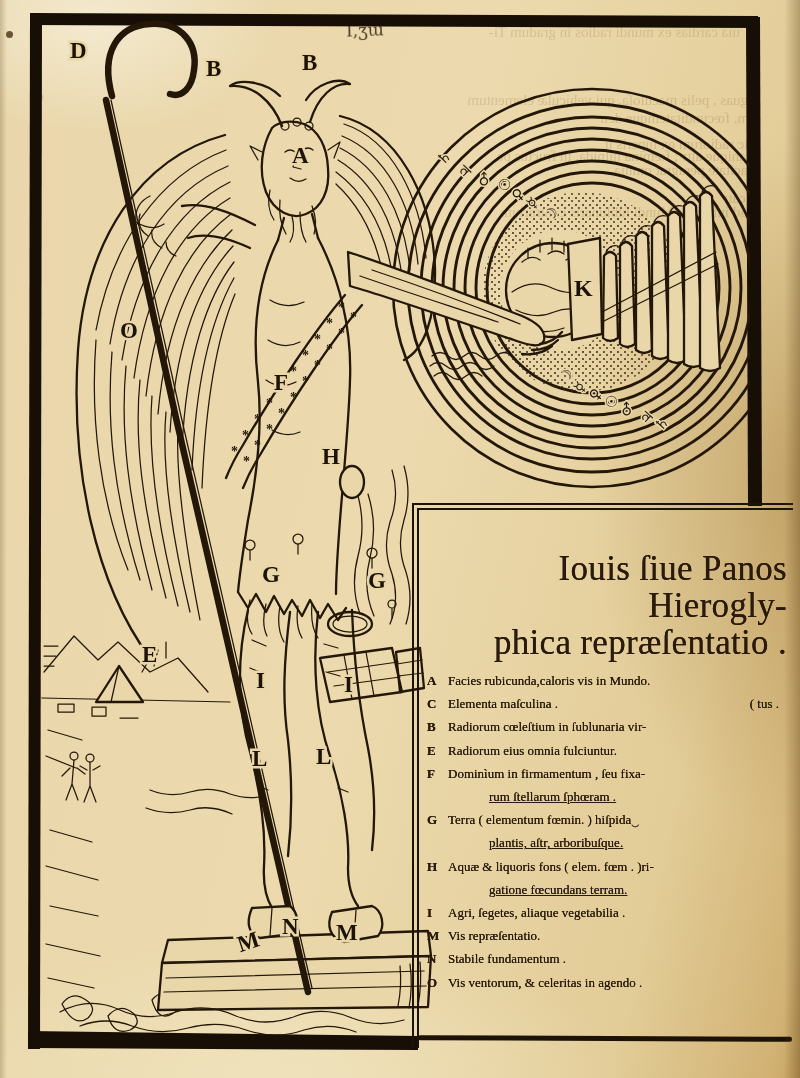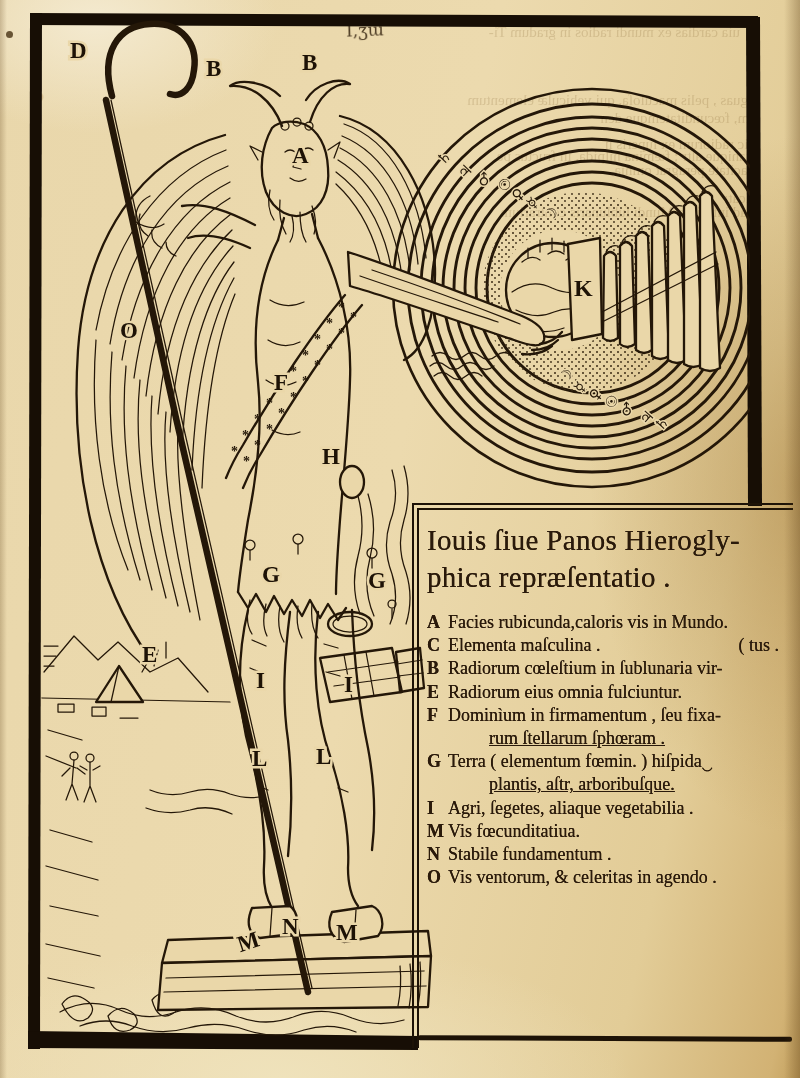--- a/index.html
+++ b/index.html
@@ -27,23 +27,23 @@
   .ktab{font:bold 24px "Liberation Serif",serif;fill:#1d1206;}
   .bleed{position:absolute;color:#7a5a28;opacity:.20;filter:blur(.6px);
     transform:scaleX(-1);font-size:15px;white-space:nowrap;overflow:hidden;
     font-family:"Liberation Serif",serif;}
   .fragment{position:absolute;left:346px;top:20px;font-size:17px;color:#33220e;
     opacity:.85;filter:blur(.3px);transform:rotate(-2deg);
     font-family:"DejaVu Serif",serif;}
   .legend{position:absolute;left:412px;top:503px;width:381px;height:545px;
     box-sizing:border-box;border-left:7px double #1d1206;border-top:7px double #1d1206;
     padding:12px 6px 0 8px;color:#2a1a0b;}
-  .legend .title{font-size:29px;line-height:37px;text-align:left;
-    letter-spacing:.3px;text-shadow:0 0 .5px #2a1a0b;}
-  .entries{margin-top:15px;font-size:18px;line-height:23.2px;
+  .legend .title{font-size:35px;line-height:37px;text-align:right;
+    letter-spacing:.3px;text-shadow:0 0 .5px #2a1a0b;margin-top:28px;}
+  .entries{margin-top:8px;font-size:13px;line-height:23.2px;
     text-shadow:0 0 .4px #2a1a0b;}
   .entry{clear:both;}
   .key{display:inline-block;min-width:21px;font-weight:bold;}
   .rt{float:right;margin-right:8px;}
   .cont{padding-left:62px;text-decoration:underline;}
   .bottom-rule{position:absolute;left:418px;top:1036px;width:374px;height:5px;
     background:#1d1206;transform:rotate(.25deg);border-radius:2px;}
   .fox1{position:absolute;left:31px;top:91px;width:13px;height:12px;border-radius:50%;
     background:radial-gradient(circle,#9c6c2a 0%,rgba(156,108,42,0) 75%);}
   .fox2{position:absolute;left:6px;top:31px;width:7px;height:7px;border-radius:50%;
@@ -308,22 +308,23 @@
       <div>Iouis ſiue Panos Hierogly-</div>
       <div>phica repræſentatio .</div>
     </div>
     <div class="entries">
       <div class="entry"><span class="key">A</span><span>Facies rubicunda,caloris vis in Mundo.</span></div>
       <div class="entry"><span class="key">C</span><span>Elementa maſculina .</span><span class="rt">( tus .</span></div>
       <div class="entry"><span class="key">B</span><span>Radiorum cœleſtium  in ſublunaria vir-</span></div>
       <div class="entry"><span class="key">E</span><span>Radiorum eius omnia fulciuntur.</span></div>
       <div class="entry"><span class="key">F</span><span>Dominìum in firmamentum , ſeu  fixa-</span><div class="cont">rum ſtellarum ſphœram .</div></div>
       <div class="entry"><span class="key">G</span><span>Terra ( elementum fœmin. )  hiſpida‿</span><div class="cont">plantis, aſtr, arboribuſque.</div></div>
+      <div class="entry"><span class="key">H</span><span>Aquæ &amp; liquoris fons ( elem. fœm . )ri-</span><div class="cont">gatione fœcundans terram.</div></div>
       <div class="entry"><span class="key">I</span><span>Agri, ſegetes, aliaque vegetabilia .</span></div>
-      <div class="entry"><span class="key">M</span><span>Vis fœcunditatiua.</span></div>
+      <div class="entry"><span class="key">M</span><span>Vis repræſentatio.</span></div>
       <div class="entry"><span class="key">N</span><span>Stabile fundamentum .</span></div>
       <div class="entry"><span class="key">O</span><span>Vis ventorum, &amp; celeritas in agendo .</span></div>
     </div>
   </div>
 
   <div class="bottom-rule"></div>
   <div class="edge-shade"></div>
   <div class="edge-shade-l"></div>
 </div>
 

